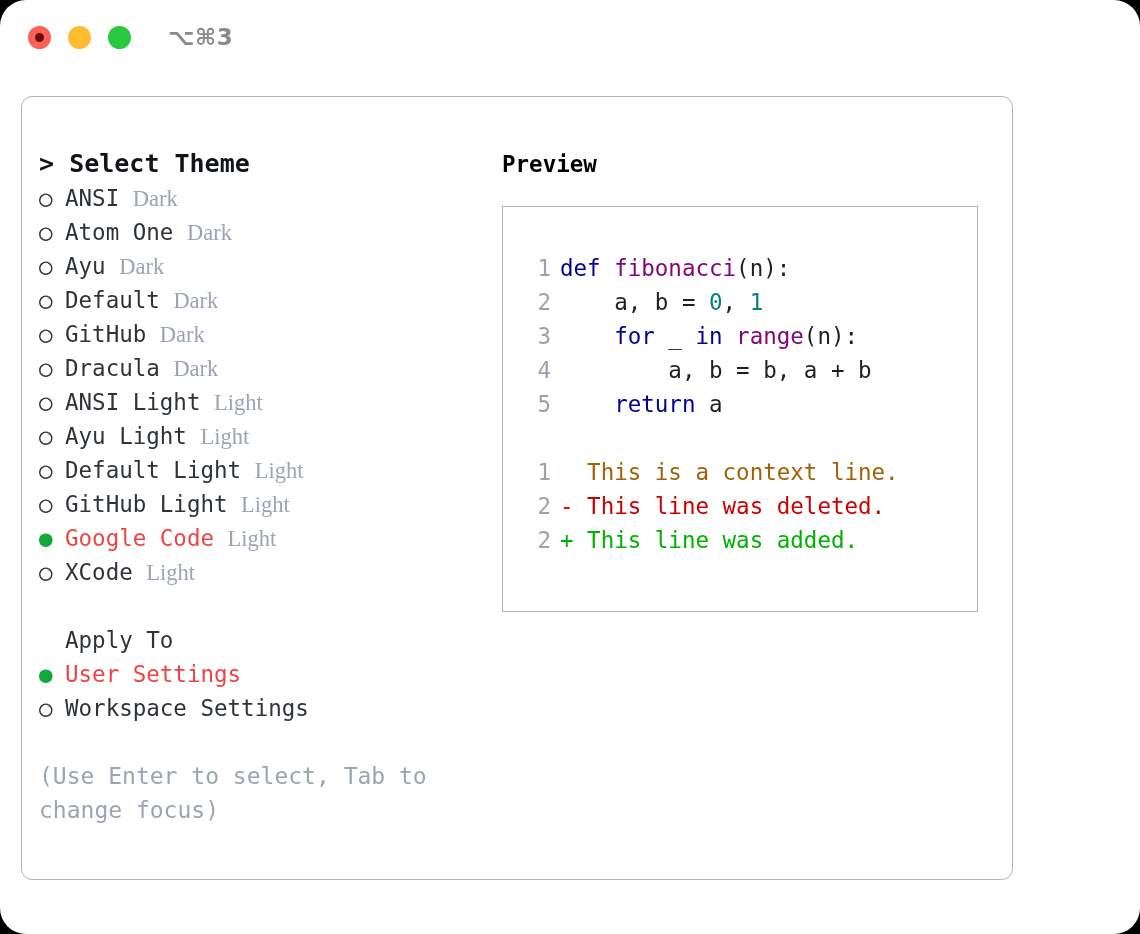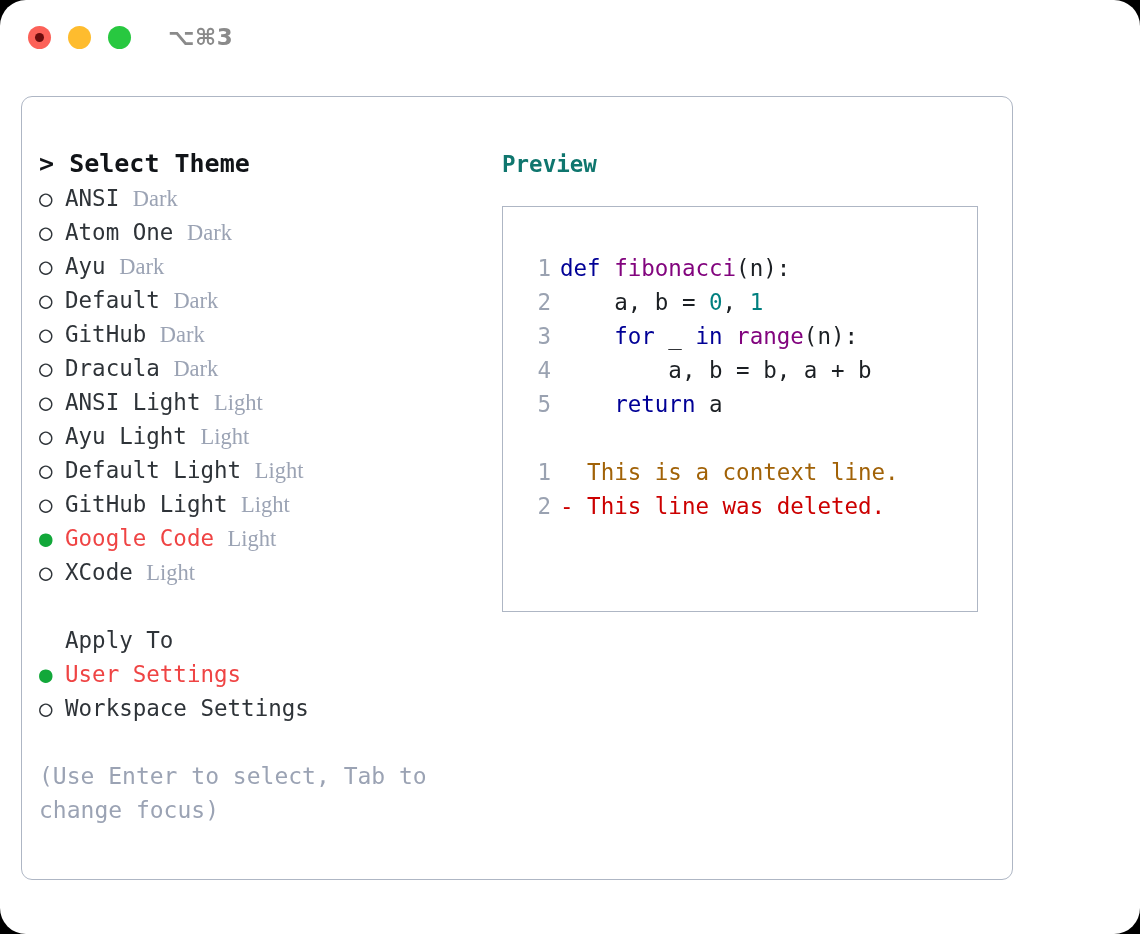--- a/index.html
+++ b/index.html
@@ -132,21 +132,21 @@
     color: #9ba3b4;
     width: 420px;
     white-space: pre-wrap;
   }
   .spacer { height: 34px; }
 
   
   .preview-title {
     font-size: 22.5px;
     font-weight: 700;
-    color: #0f766e;
+    color: #000000;
     height: 34px;
     line-height: 34px;
     white-space: pre;
   }
   .code-box {
     margin-top: 25px;
     width: 476px;
     height: 406px;
     box-sizing: border-box;
     border: 1.6px solid #aeb6c4;
@@ -230,18 +230,19 @@
             <div class="code-line"><span class="ln">1</span><span class="kw">def</span><span class="pl"> </span><span class="fn">fibonacci</span><span class="pl">(n):</span></div>
             <div class="code-line"><span class="ln">2</span><span class="pl">    a, b = </span><span class="num">0</span><span class="pl">, </span><span class="num">1</span></div>
             <div class="code-line"><span class="ln">3</span><span class="pl">    </span><span class="kw">for</span><span class="pl"> _ </span><span class="kw">in</span><span class="pl"> </span><span class="fn">range</span><span class="pl">(n):</span></div>
             <div class="code-line"><span class="ln">4</span><span class="pl">        a, b = b, a + b</span></div>
             <div class="code-line"><span class="ln">5</span><span class="pl">    </span><span class="kw">return</span><span class="pl"> a</span></div>
           </div>
         <div class="gap"></div>
         <div id="diff-lines">
             <div class="code-line"><span class="ln">1</span><span class="ctx"> </span><span class="ctx"> </span><span class="ctx">This is a context line.</span></div>
             <div class="code-line"><span class="ln">2</span><span class="del">-</span><span class="del"> </span><span class="del">This line was deleted.</span></div>
+            <div class="code-line"><span class="ln">2</span><span class="add">+</span><span class="add"> </span><span class="add">This line was added.</span></div>
           </div>
       </div>
     </div>
 
   </div>
 </div>
 
 </body></html>

